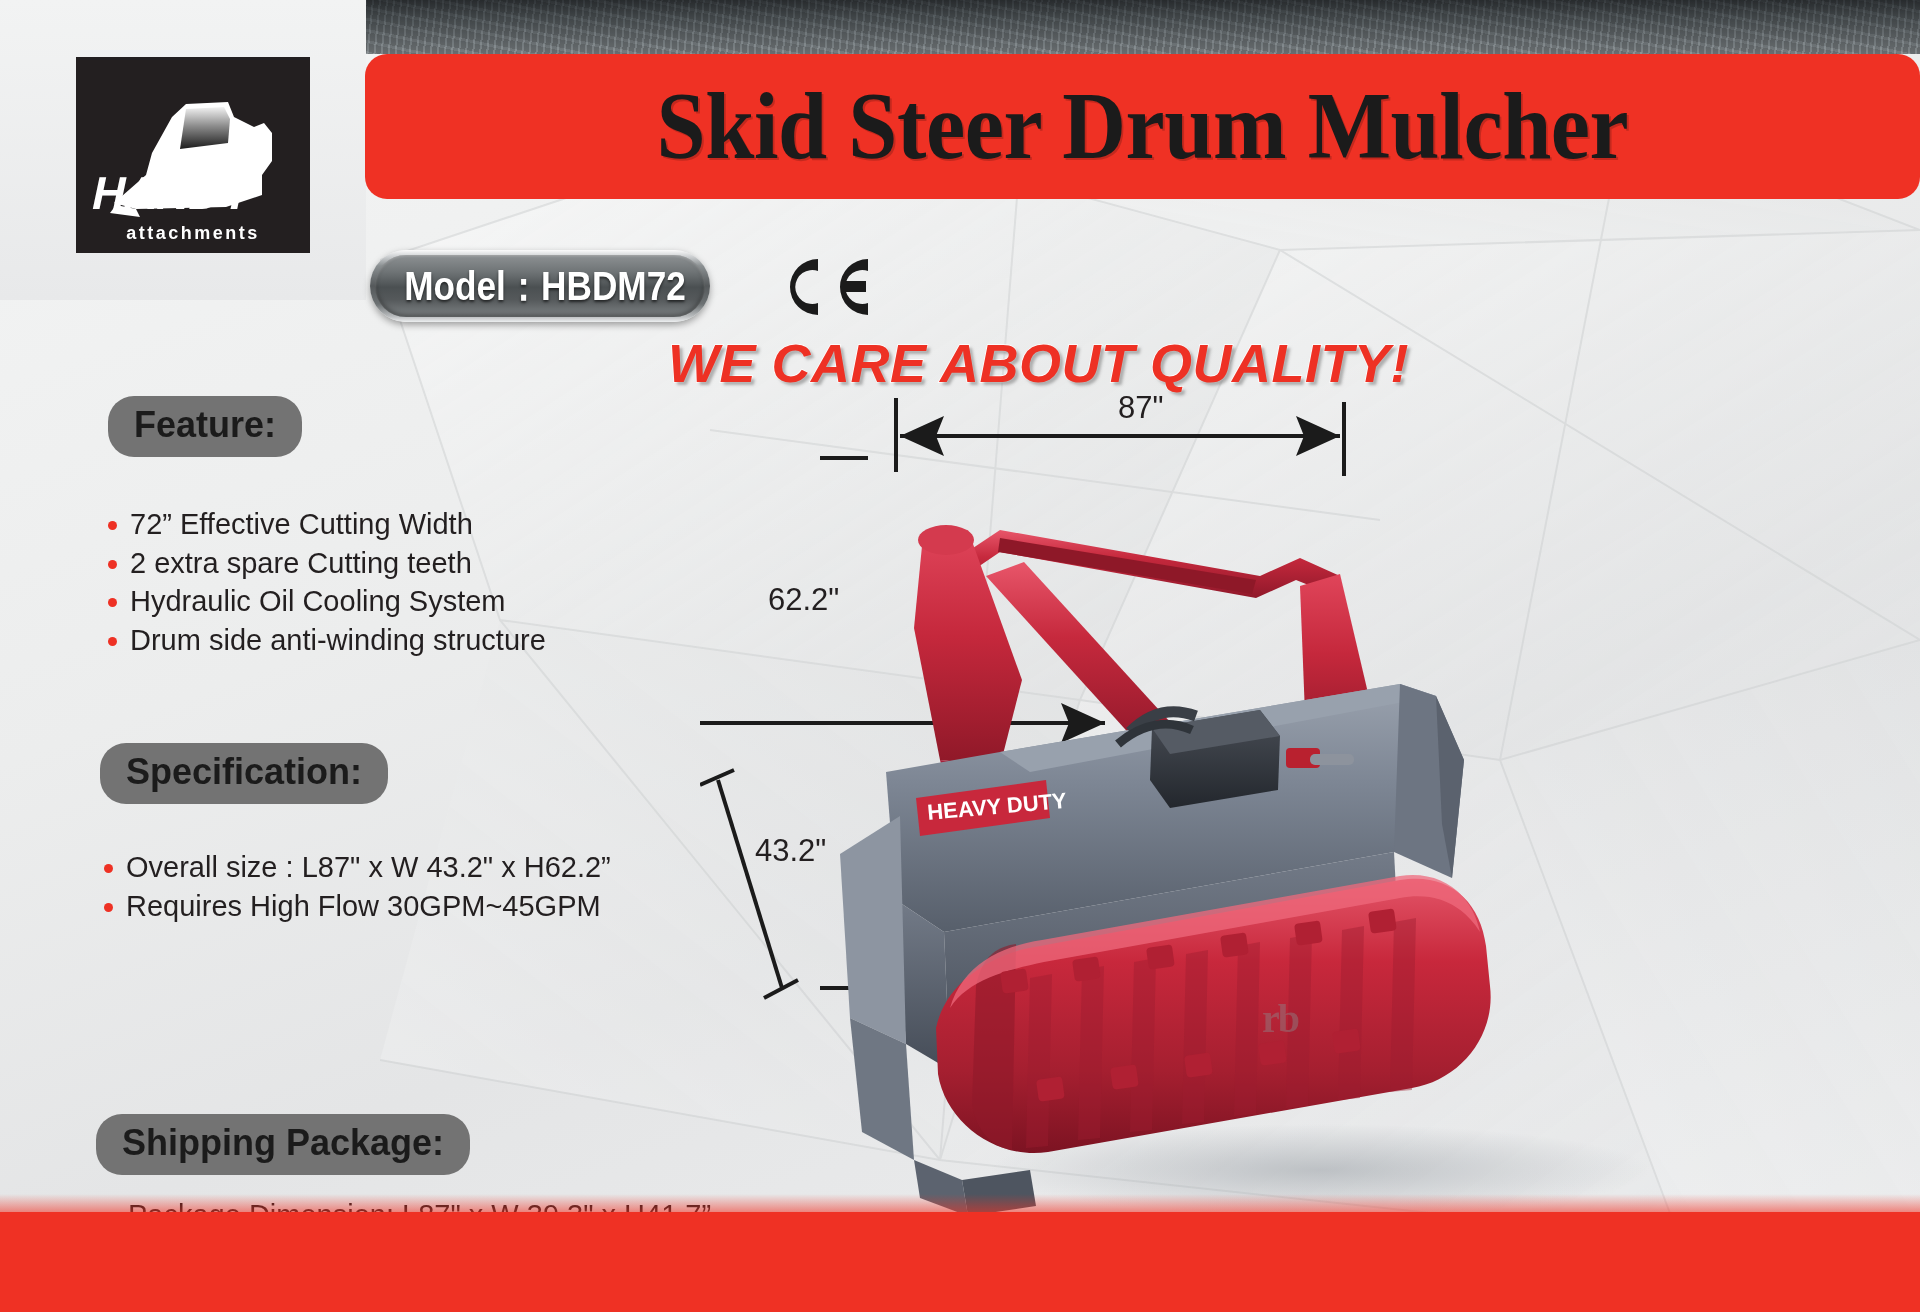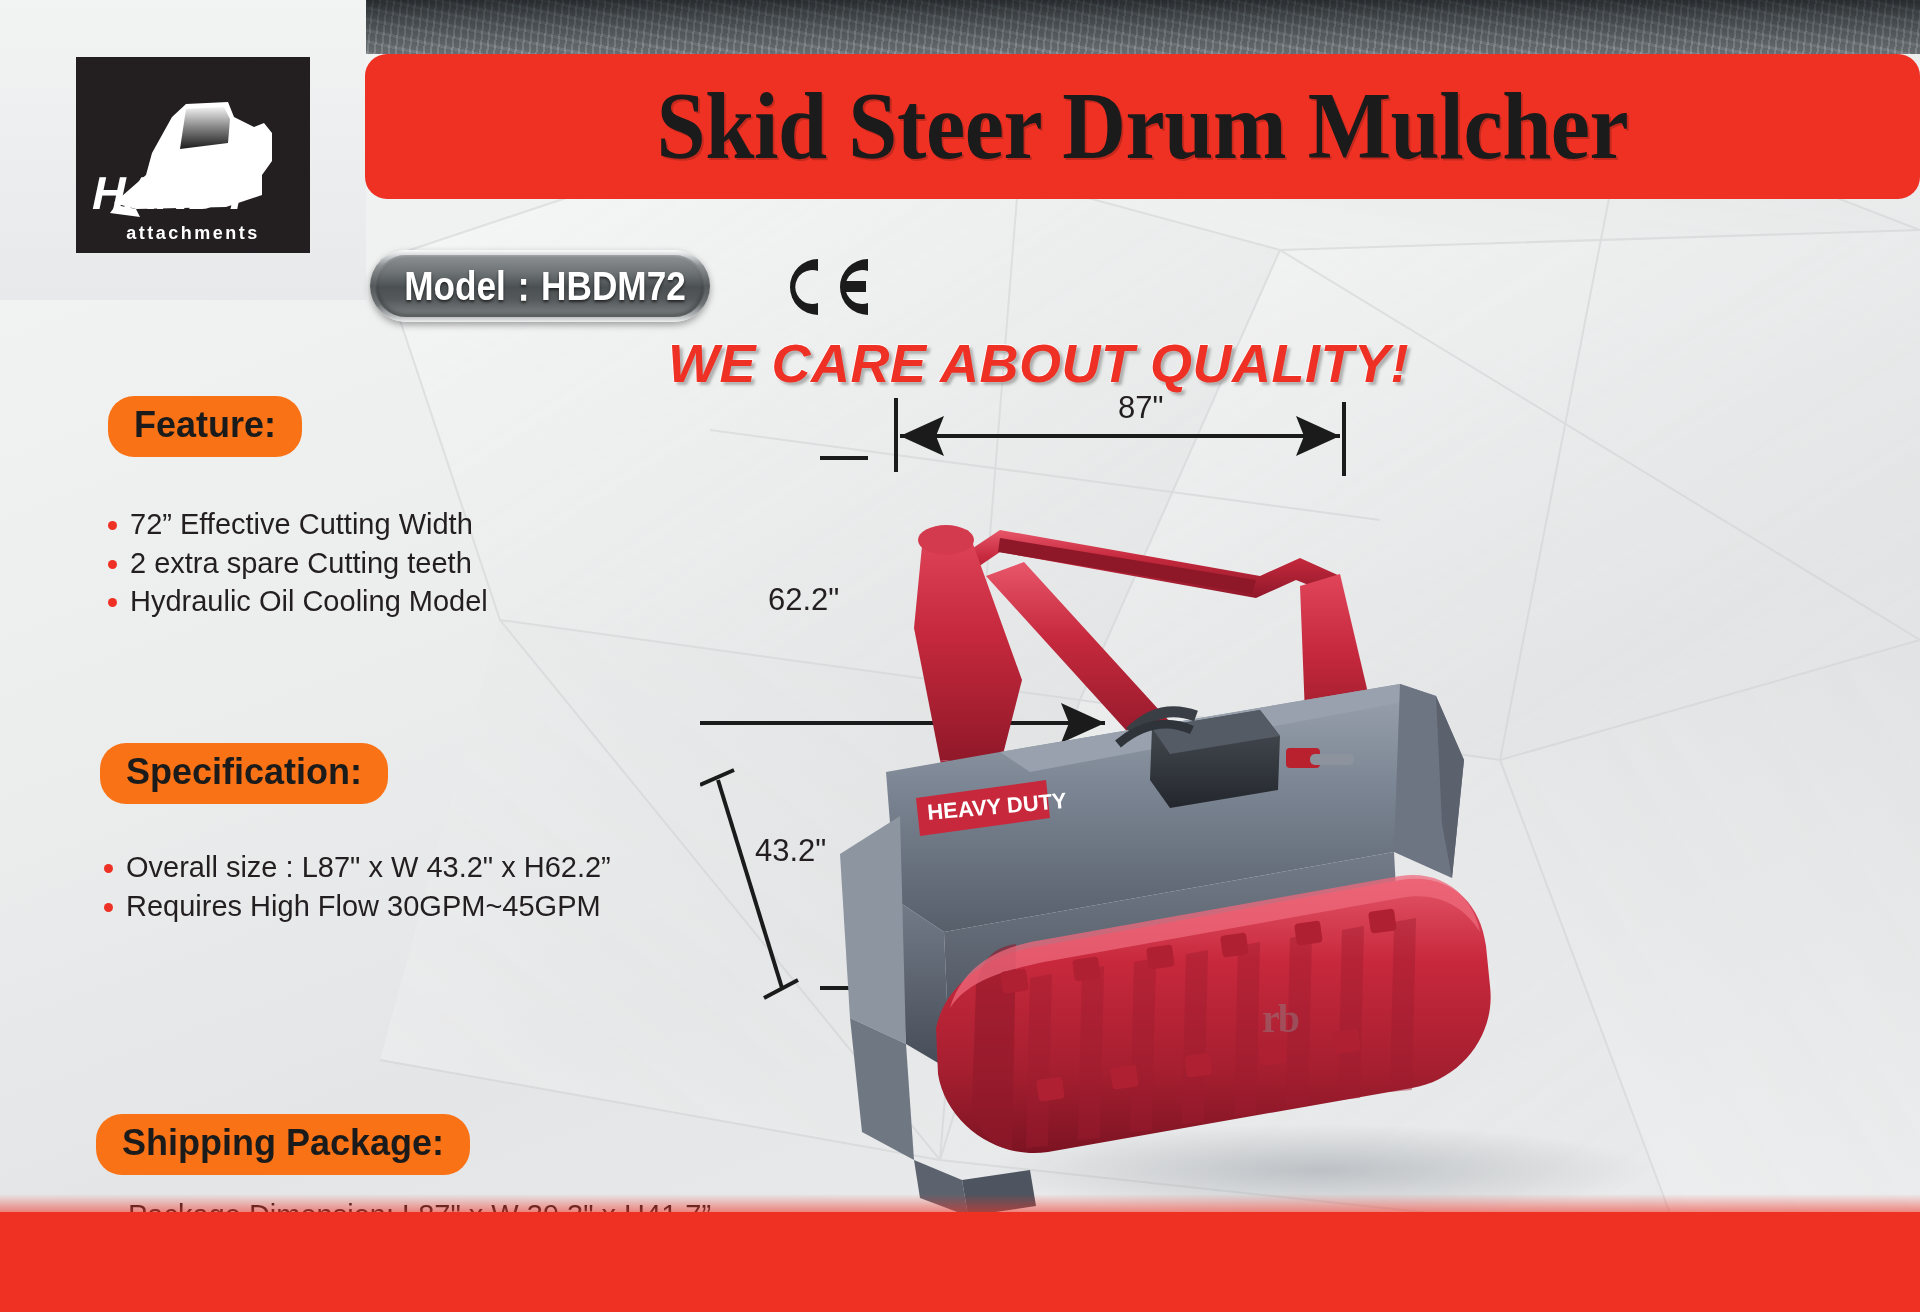--- a/index.html
+++ b/index.html
@@ -104,21 +104,21 @@
     color:#ee3124;
     white-space:nowrap;
     -webkit-text-stroke:1.5px #ffffff;
     paint-order:stroke fill;
     text-shadow:3px 3px 3px rgba(120,120,120,.55);
   }
 
   
   .pill {
     display:inline-block;
-    background:#f97316;
+    background:#737373;
     border-radius:26px;
     color:#1b1b1b;
     font-weight:bold;
     white-space:nowrap;
   }
   #feature-pill {
     position:absolute; left:108px; top:396px;
     font-size:36px; padding:8px 26px 11px 26px;
   }
   #spec-pill {
@@ -288,21 +288,22 @@
     <rect x="66" y="28" width="22" height="11" fill="#1b1b1b"></rect>
   </svg>
 </div>
 
 <div id="tagline">WE CARE ABOUT QUALITY!</div>
 
 <div id="feature-pill" class="pill">Feature:</div>
 <ul id="feature-list" class="bullet-list">
   <li>72”  Effective Cutting Width</li>
   <li>2 extra spare Cutting teeth</li>
-  <li>Hydraulic Oil Cooling Model</li>
+  <li>Hydraulic Oil Cooling System</li>
+  <li>Drum side anti-winding structure</li>
 </ul>
 
 <div id="spec-pill" class="pill">Specification:</div>
 <ul id="spec-list" class="bullet-list">
   <li>Overall size :  L87" x W 43.2" x H62.2”</li>
   <li>Requires High Flow 30GPM~45GPM</li>
 </ul>
 
 <div id="ship-pill" class="pill">Shipping Package:</div>
 <ul id="ship-list" class="bullet-list">

